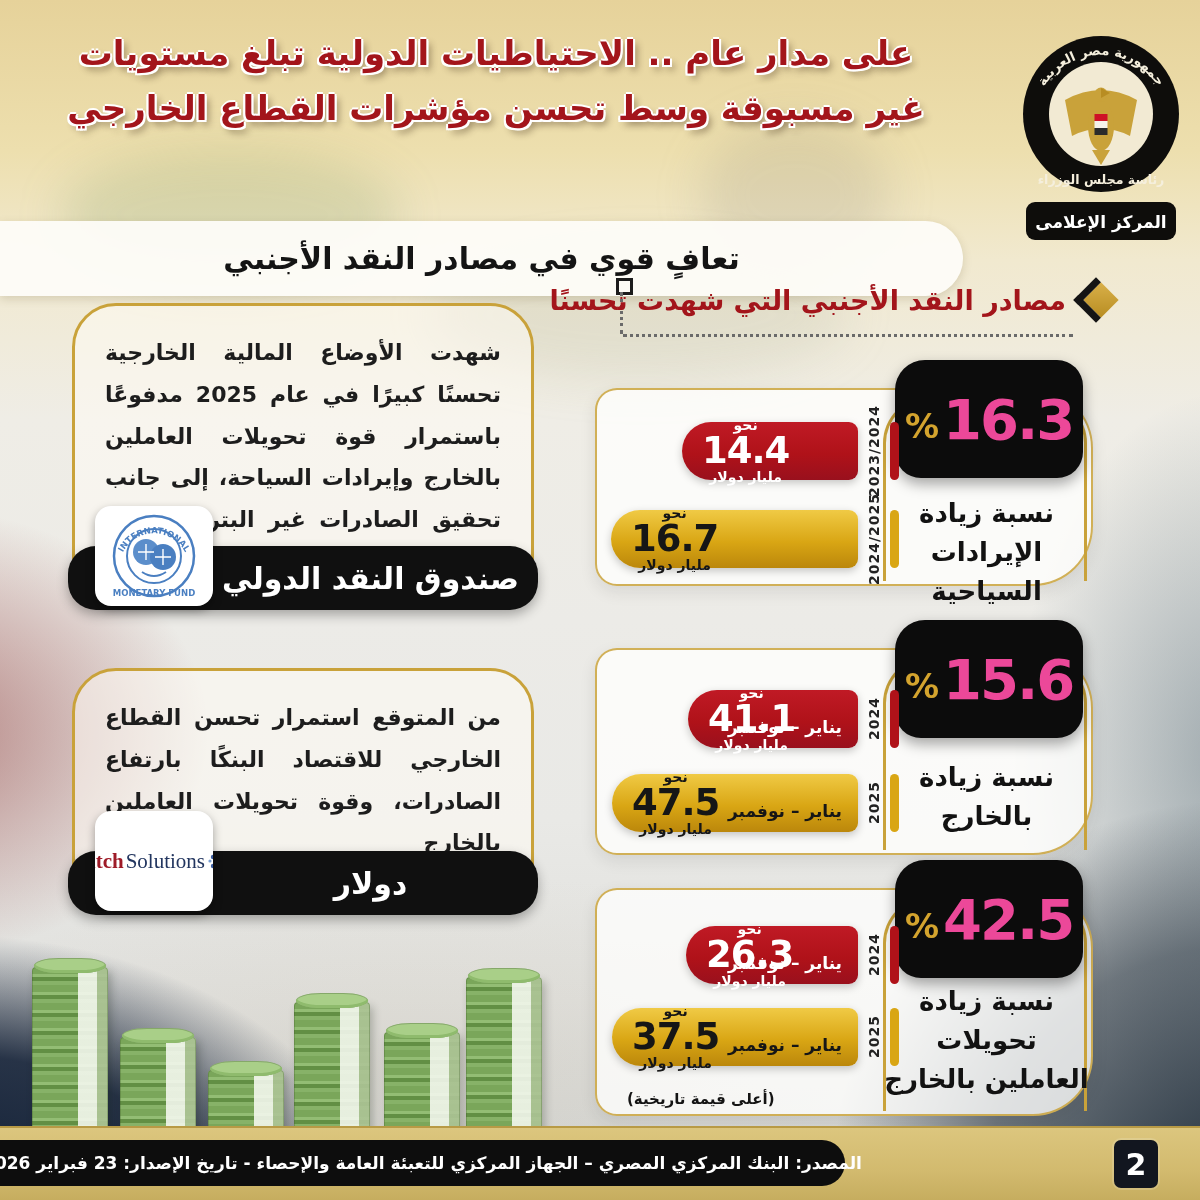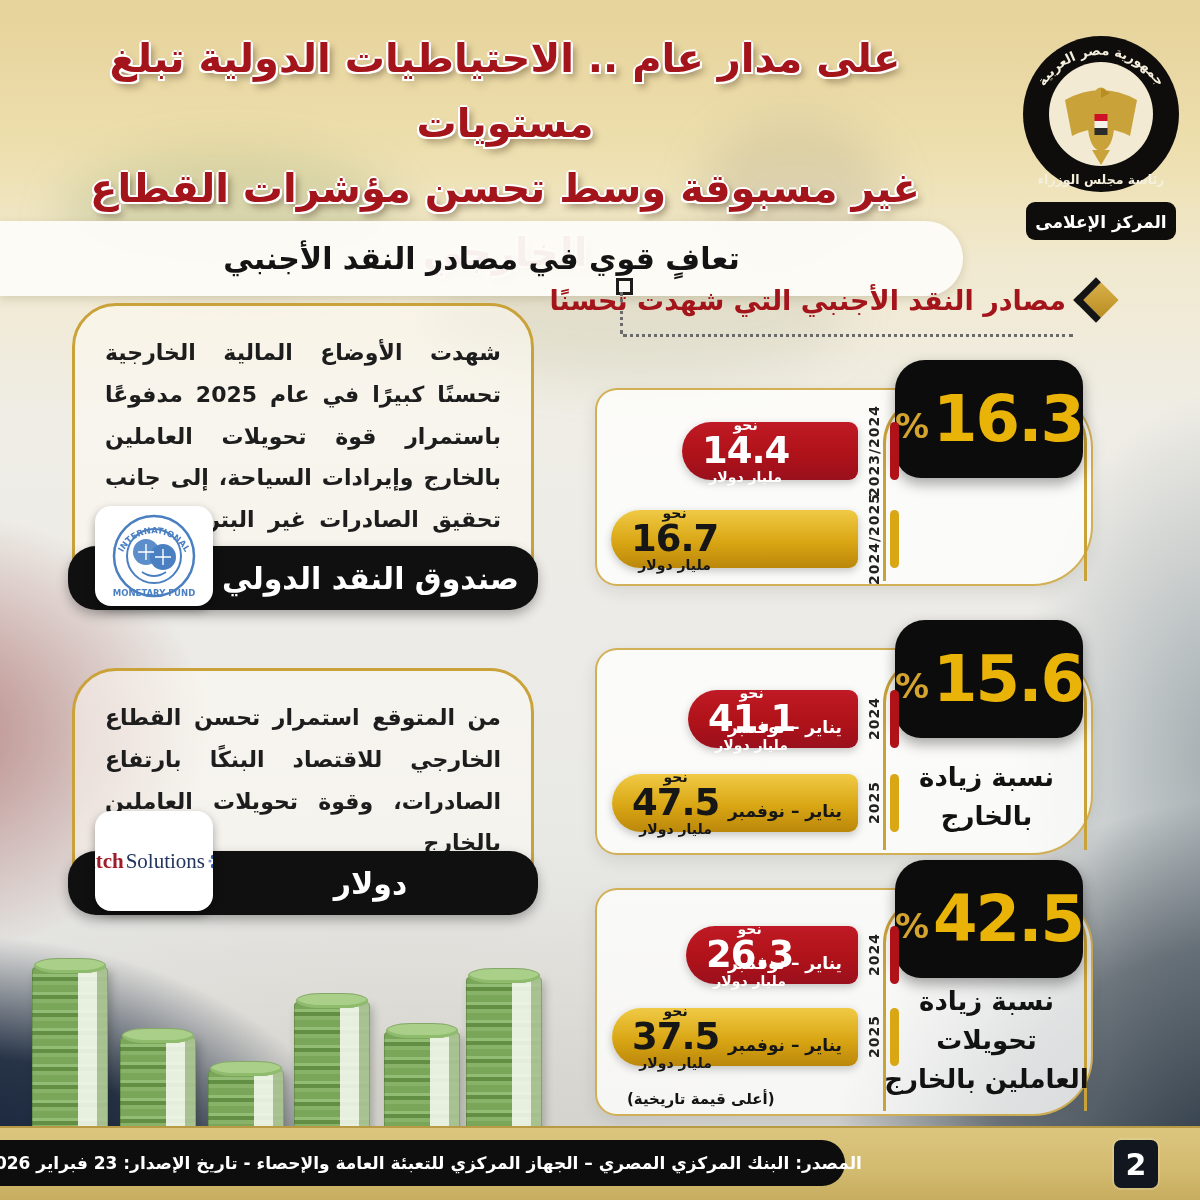--- a/index.html
+++ b/index.html
@@ -12,22 +12,22 @@
       radial-gradient(ellipse 580px 540px at 104% 99%, rgba(24,38,52,.95) 0%, rgba(24,38,52,.55) 45%, rgba(24,38,52,0) 72%),
       radial-gradient(ellipse 300px 520px at 102% 63%, rgba(60,85,100,.42), transparent 70%),
       radial-gradient(ellipse 430px 330px at -7% 61%, rgba(125,25,25,.5), transparent 68%),
       radial-gradient(ellipse 740px 300px at 35% 90%, rgba(205,195,175,.25), transparent 70%),
       linear-gradient(180deg,#e6d29a 0px,#eddfae 150px,#f1e9cf 260px,#efede6 420px,#ecebe7 620px,#e9e9e6 820px,#e0e0dd 1000px,#d0d2d1 1200px);}
   .bg-blob{position:absolute;filter:blur(22px);border-radius:50%;}
   .blob-money{left:60px;top:150px;width:340px;height:130px;background:rgba(120,150,90,.20);}
   .blob-seal{left:700px;top:120px;width:190px;height:150px;background:rgba(150,145,130,.20);}
   .blob-bill{left:430px;top:250px;width:420px;height:130px;background:rgba(165,170,150,.18);}
   
-  .title{position:absolute;left:25px;top:26px;width:960px;text-align:center;direction:rtl;
-         color:#a3151b;font-weight:bold;font-size:40px;line-height:1.62;
+  .title{position:absolute;left:16px;top:26px;width:960px;text-align:center;direction:rtl;
+         color:#a3151b;font-weight:bold;font-size:34px;line-height:1.62;
          text-shadow:2px 0 0 #fff,-2px 0 0 #fff,0 2px 0 #fff,0 -2px 0 #fff,2px 2px 0 #fff,-2px 2px 0 #fff,4px 5px 7px rgba(60,40,20,.45);}
   .subtitle{position:absolute;left:0;top:177px;width:963px;height:75px;background:rgba(253,252,248,.95);
             border-radius:0 40px 40px 0;display:flex;align-items:center;justify-content:center;direction:rtl;
             font-size:30px;font-weight:bold;color:#141414;box-shadow:0 3px 10px rgba(90,70,30,.18);margin-top:44px;}
   
   .emblem{position:absolute;right:18px;top:34px;width:162px;height:212px;}
   
   .sec-head{position:absolute;right:88px;top:284px;display:flex;align-items:center;gap:14px;direction:rtl;}
   .diamond{width:32px;height:32px;transform:rotate(45deg);background:linear-gradient(135deg,#d9b049,#b88d22);
            border-left:7px solid #141414;border-bottom:7px solid #141414;box-sizing:border-box;}
@@ -54,21 +54,21 @@
   .panel{position:absolute;left:595px;width:498px;background:rgba(255,255,254,.78);
          border:2px solid rgba(201,162,58,.85);border-radius:22px 60px 60px 22px;
          box-shadow:0 6px 16px rgba(40,40,40,.10);box-sizing:border-box;}
   .p1{top:388px;height:198px;} .p2{top:648px;height:207px;} .p3{top:888px;height:228px;}
   .arch{position:absolute;right:4px;top:7px;bottom:3px;width:198px;border:3px solid #c9a23a;border-bottom:none;
         border-radius:46px 46px 0 0;}
   .pct-box{position:absolute;right:8px;top:-30px;width:188px;height:118px;background:#0c0c0c;border-radius:30px 26px 26px 26px;
            display:flex;align-items:center;justify-content:center;gap:4px;direction:ltr;
            box-shadow:0 6px 14px rgba(0,0,0,.35);}
   .pct-box .sym{color:#d4a42e;font-weight:bold;font-size:34px;margin-top:14px;}
-  .pct-box .num{color:#eab308;font-weight:bold;font-size:64px;letter-spacing:-2px;}
+  .pct-box .num{color:#ec4899;font-weight:bold;font-size:56px;letter-spacing:-2px;}
   .pct-label{position:absolute;right:2px;width:205px;text-align:center;direction:rtl;
              font-size:26px;font-weight:bold;color:#121212;line-height:1.5;}
   .pl1{top:104px;} .pl2{top:108px;} .pl3{top:92px;padding-left:48px;}
   .bars{position:absolute;left:14px;width:288px;display:flex;flex-direction:column;direction:ltr;}
   .b1{top:32px;row-gap:30px;} .b2{top:40px;row-gap:26px;} .b3{top:36px;row-gap:24px;}
   .bar-row{display:flex;justify-content:flex-end;align-items:stretch;height:58px;column-gap:3px;}
   .bar{position:relative;height:100%;border-radius:32px 10px 10px 32px;box-shadow:0 3px 8px rgba(0,0,0,.22);}
   .bar.red{background:linear-gradient(180deg,#c01a25 0%,#b01219 55%,#99101d 100%);color:#fff;}
   .bar.gold{background:linear-gradient(180deg,#f0ca45 0%,#d9a614 55%,#bb870b 100%);color:#161616;}
   .val{position:absolute;left:20px;top:50%;transform:translateY(-50%);display:flex;flex-direction:column;
@@ -198,20 +198,21 @@
       </div>
     </div>
   </div>
 
   <div class="panel p1">
     <div class="arch"></div>
     <div class="pct-box">
       <span class="sym">%</span>
       <span class="num">16.3</span>
     </div>
+    <div class="pct-label pl1">نسبة زيادة الإيرادات السياحية</div>
     <div class="bars b1">
       <div class="bar-row">
         <div class="bar red" style="width:176px">
           <div class="val">
             <span class="approx">نحو</span>
             <span class="num">14.4</span>
             <span class="unit">مليار دولار</span>
           </div>
         </div>
         <div class="year">2023/2024</div>

